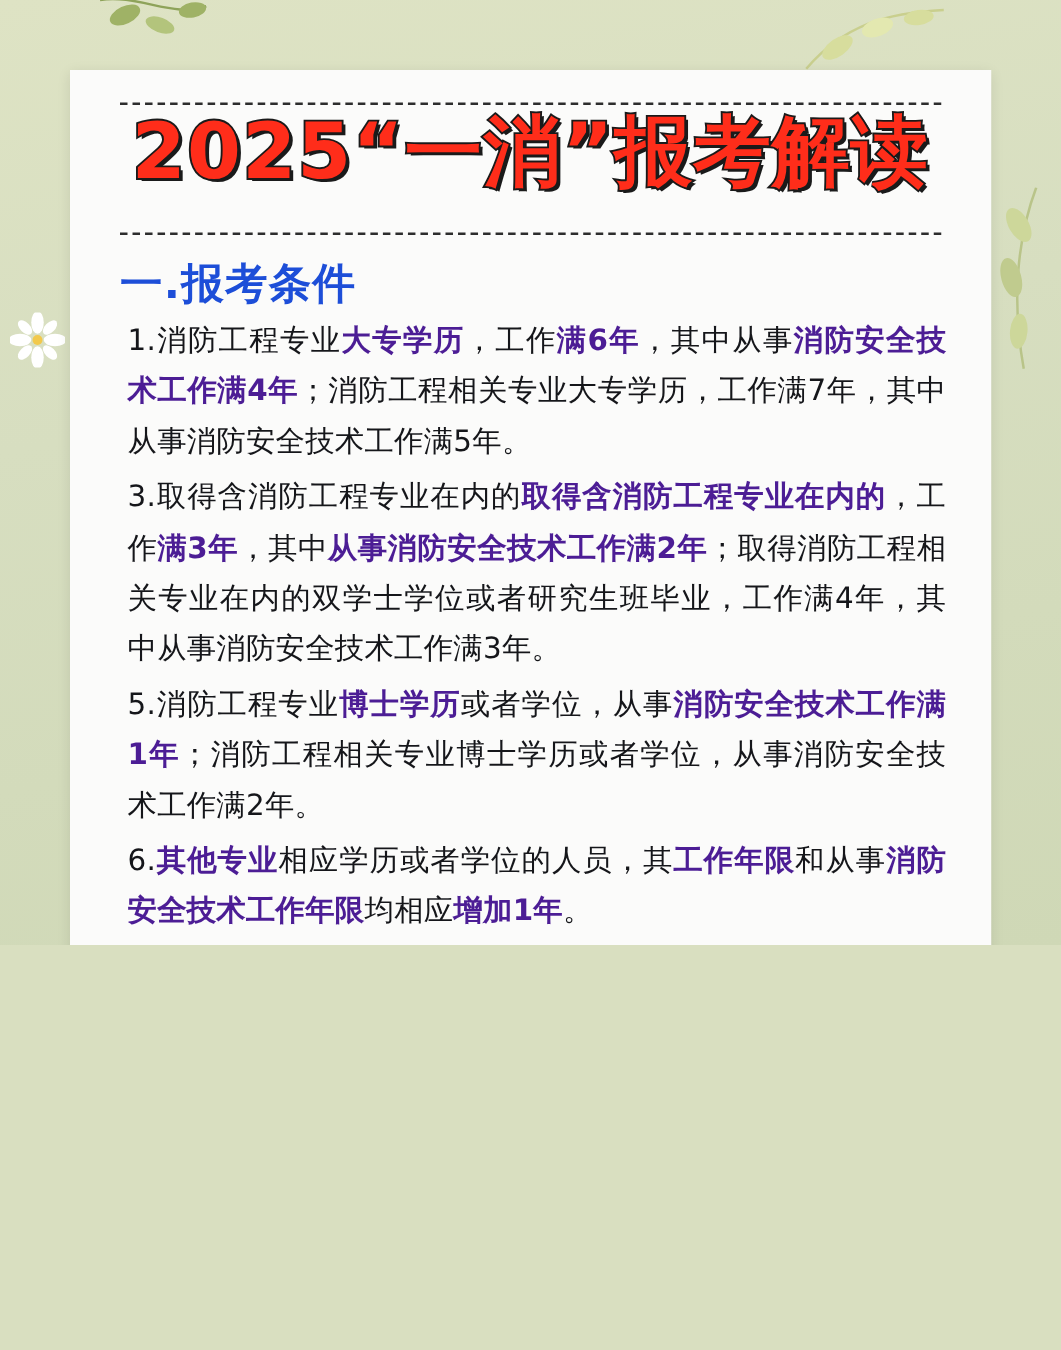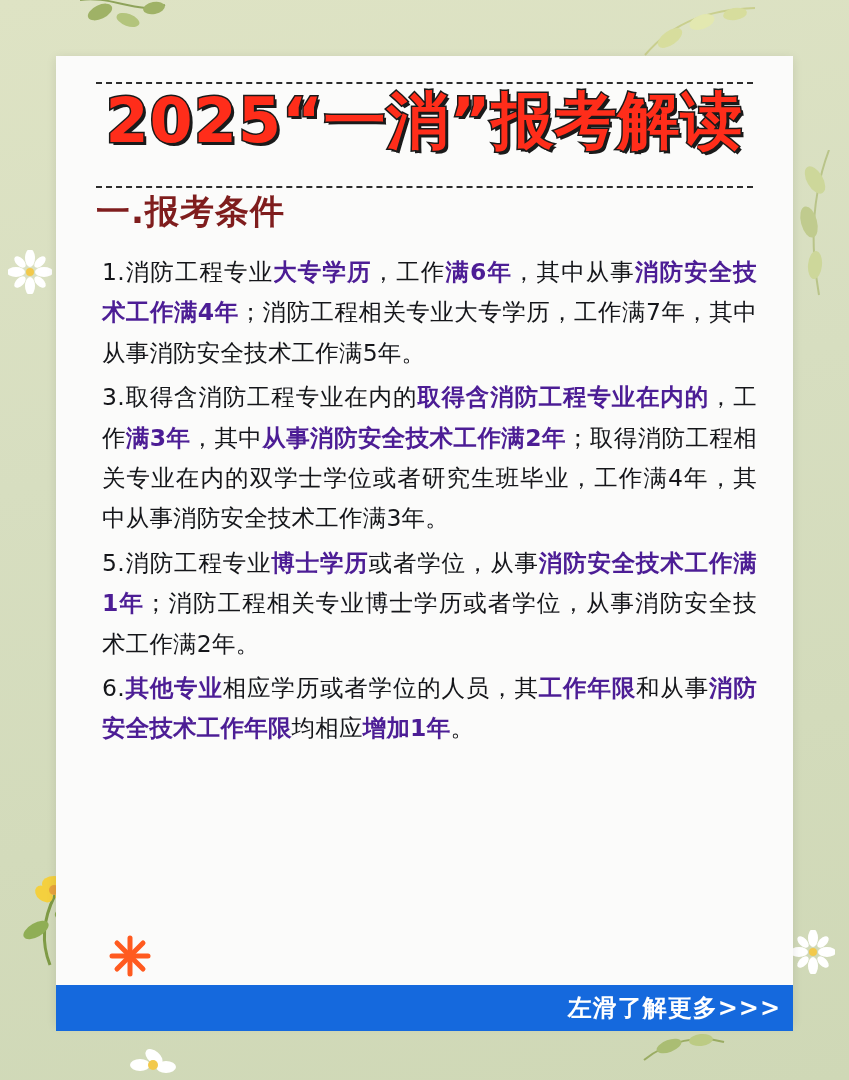--- a/index.html
+++ b/index.html
@@ -9,21 +9,21 @@
   body {
     width: 849px;
     height: 1080px;
     overflow: hidden;
     font-family: "Liberation Sans", sans-serif;
     background: #d9dfc0;
   }
   .poster {
     position: relative;
     width: 849px;
-    height: 1080px;
+    height: 756px;
     background: linear-gradient(170deg, #dee3c4 0%, #d7dec0 40%, #cfd8b6 100%);
     overflow: hidden;
   }
   
   .deco {
     position: absolute;
     pointer-events: none;
   }
   .leafA { top: -10px; left: 70px; }
   .leafB { top: 0px; left: 640px; }
@@ -67,24 +67,24 @@
     -webkit-text-stroke: 3px #1a1a1a;
     paint-order: stroke fill;
     text-shadow: 3px 3px 0 #1a1a1a;
     line-height: 1.05;
     white-space: nowrap;
   }
 
   .section-heading {
     position: absolute;
     left: 40px;
-    top: 133px;
+    top: 148px;
     font-size: 34px;
     font-weight: bold;
-    color: #7f1d1d;
+    color: #1d4ed8;
     font-family: "DejaVu Sans", "Liberation Sans", sans-serif;
     letter-spacing: 1px;
   }
 
   .body {
     position: absolute;
     left: 46px;
     right: 36px;
     top: 196px;
     font-size: 23.5px;

